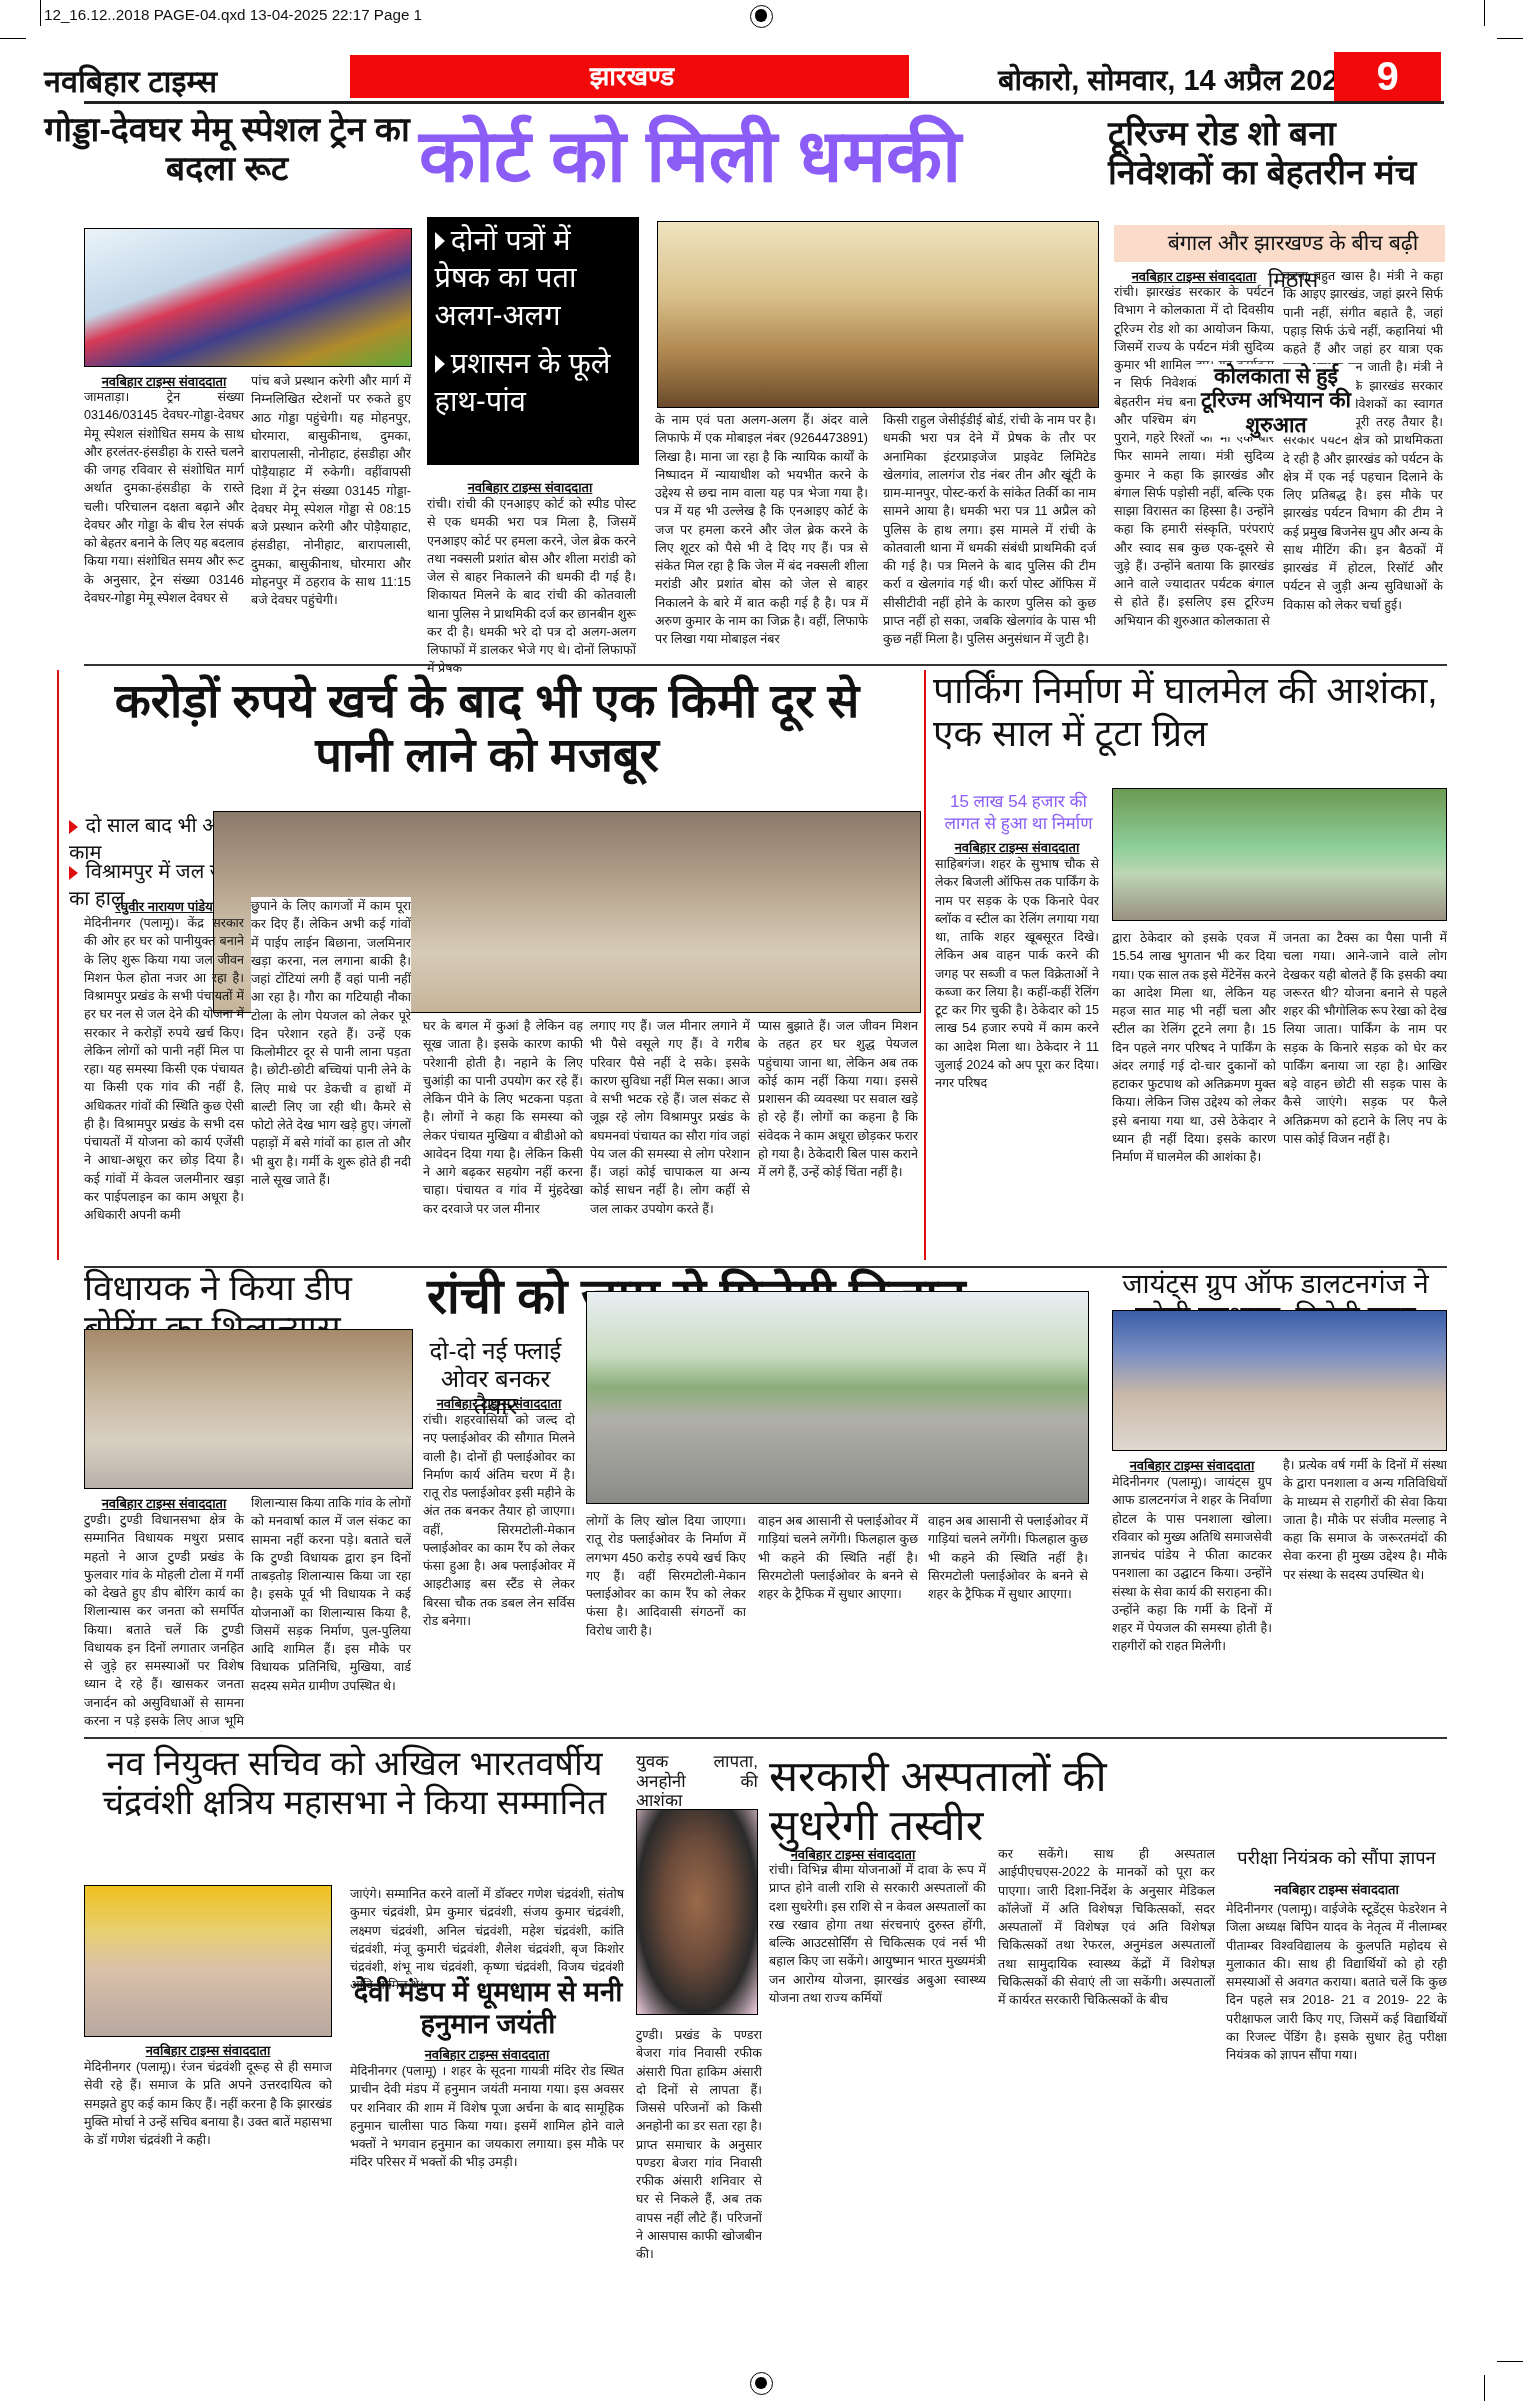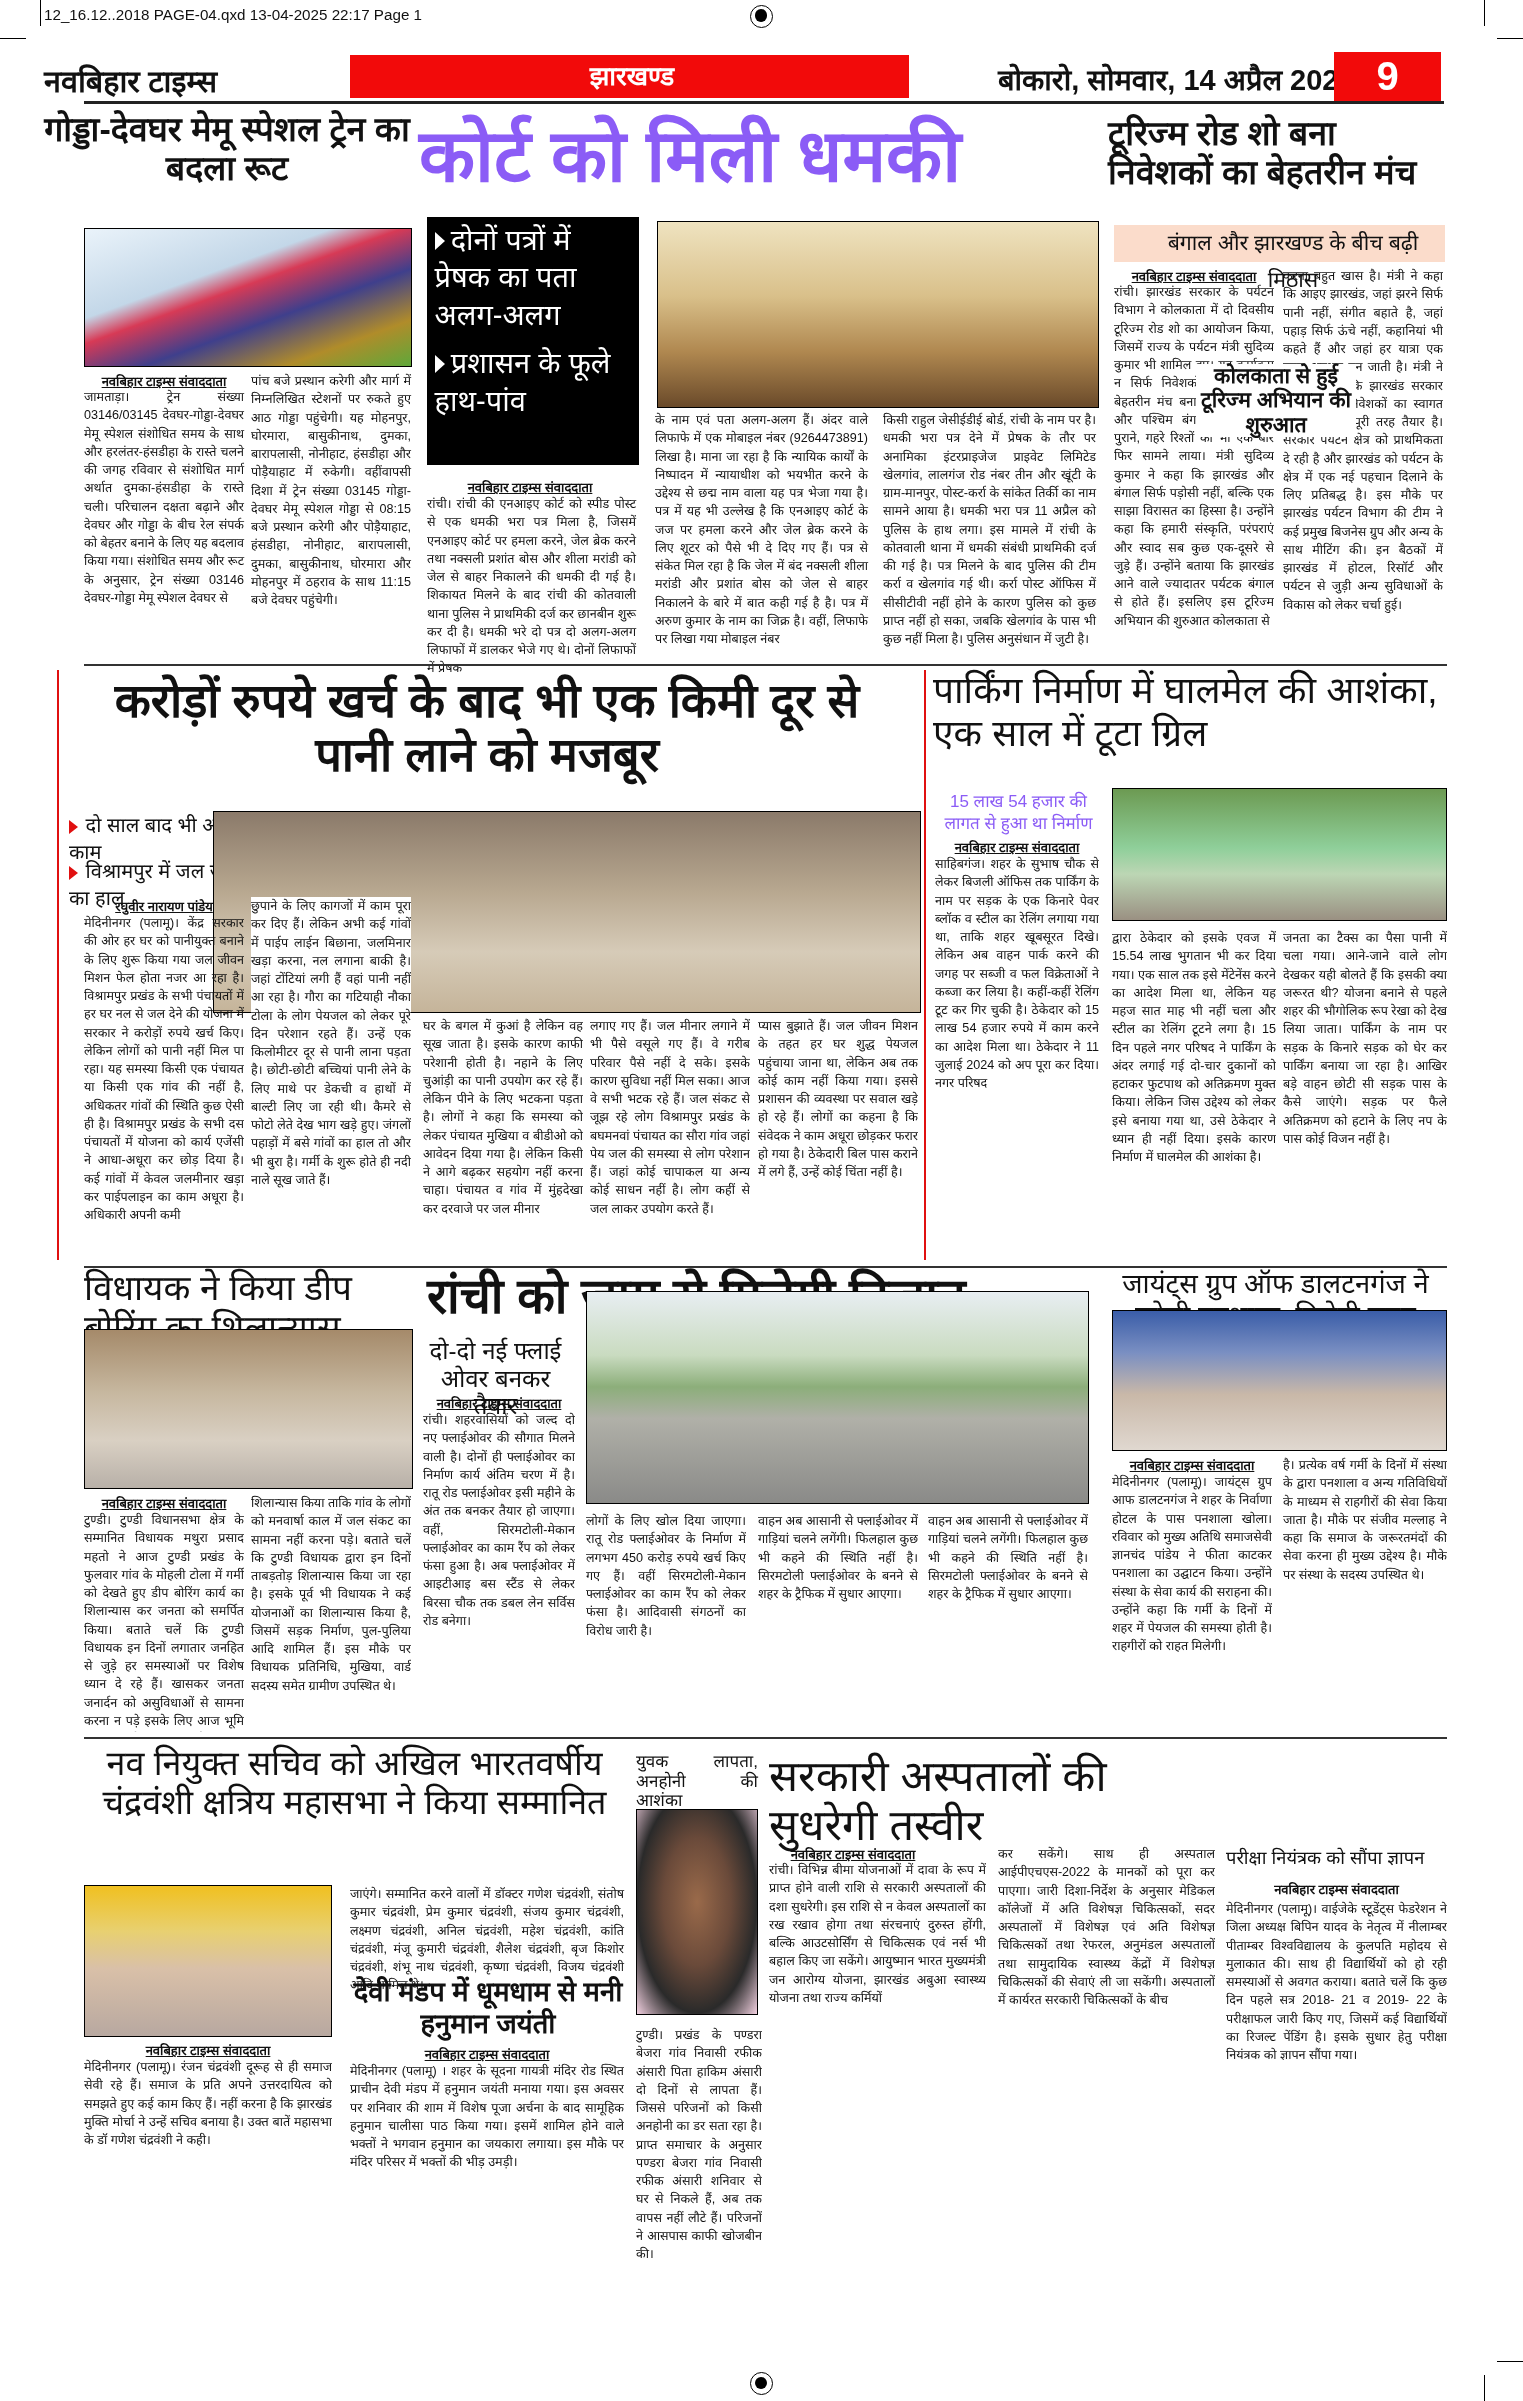--- a/index.html
+++ b/index.html
@@ -136,16 +136,16 @@
 
 <div class="abs hl" style="left:636px;top:1752px;width:122px;font-size:17px;font-weight:normal;text-align:justify;">युवक लापता, अनहोनी की आशंका</div>
 <div class="abs photo" style="left:636px;top:1809px;width:122px;height:206px;background:radial-gradient(ellipse at 50% 45%,#9a6a4a 0%,#6a4a3a 40%,#2a2a2a 70%,#f2d0e0 100%);"></div>
 <div class="abs body" style="left:636px;top:2026px;width:126px;height:335px;overflow:hidden;">टुण्डी। प्रखंड के पण्डरा बेजरा गांव निवासी रफीक अंसारी पिता हाकिम अंसारी दो दिनों से लापता हैं। जिससे परिजनों को किसी अनहोनी का डर सता रहा है। प्राप्त समाचार के अनुसार पण्डरा बेजरा गांव निवासी रफीक अंसारी शनिवार से घर से निकले हैं, अब तक वापस नहीं लौटे हैं। परिजनों ने आसपास काफी खोजबीन की।</div>
 
 <div class="abs hl" style="left:769px;top:1752px;width:457px;font-size:43px;font-weight:normal;">सरकारी अस्पतालों की सुधरेगी तस्वीर</div>
 <div class="abs byline" style="left:769px;top:1845px;width:168px;">नवबिहार टाइम्स संवाददाता</div>
 <div class="abs body" style="left:769px;top:1861px;width:217px;height:495px;overflow:hidden;">रांची। विभिन्न बीमा योजनाओं में दावा के रूप में प्राप्त होने वाली राशि से सरकारी अस्पतालों की दशा सुधरेगी। इस राशि से न केवल अस्पतालों का रख रखाव होगा तथा संरचनाएं दुरुस्त होंगी, बल्कि आउटसोर्सिंग से चिकित्सक एवं नर्स भी बहाल किए जा सकेंगे। आयुष्मान भारत मुख्यमंत्री जन आरोग्य योजना, झारखंड अबुआ स्वास्थ्य योजना तथा राज्य कर्मियों</div>
 <div class="abs body" style="left:998px;top:1845px;width:217px;height:510px;overflow:hidden;">कर सकेंगे। साथ ही अस्पताल आईपीएचएस-2022 के मानकों को पूरा कर पाएगा। जारी दिशा-निर्देश के अनुसार मेडिकल कॉलेजों में अति विशेषज्ञ चिकित्सकों, सदर अस्पतालों में विशेषज्ञ एवं अति विशेषज्ञ चिकित्सकों तथा रेफरल, अनुमंडल अस्पतालों तथा सामुदायिक स्वास्थ्य केंद्रों में विशेषज्ञ चिकित्सकों की सेवाएं ली जा सकेंगी। अस्पतालों में कार्यरत सरकारी चिकित्सकों के बीच</div>
 
-<div class="abs hl" style="left:1226px;top:1847px;width:221px;font-size:18.3px;font-weight:normal;text-align:left;">परीक्षा नियंत्रक को सौंपा ज्ञापन</div>
+<div class="abs hl" style="left:1226px;top:1847px;width:221px;font-size:18.3px;font-weight:normal;text-align:center;">परीक्षा नियंत्रक को सौंपा ज्ञापन</div>
 <div class="abs" style="left:1226px;top:1880px;width:221px;font-size:13px;font-weight:bold;text-align:center;">नवबिहार टाइम्स संवाददाता</div>
 <div class="abs body" style="left:1226px;top:1900px;width:221px;height:457px;overflow:hidden;">मेदिनीनगर (पलामू)। वाईजेके स्टूडेंट्स फेडरेशन ने जिला अध्यक्ष बिपिन यादव के नेतृत्व में नीलाम्बर पीताम्बर विश्वविद्यालय के कुलपति महोदय से मुलाकात की। साथ ही विद्यार्थियों को हो रही समस्याओं से अवगत कराया। बताते चलें कि कुछ दिन पहले सत्र 2018- 21 व 2019- 22 के परीक्षाफल जारी किए गए, जिसमें कई विद्यार्थियों का रिजल्ट पेंडिंग है। इसके सुधार हेतु परीक्षा नियंत्रक को ज्ञापन सौंपा गया।</div>
 
 
 </body></html>

